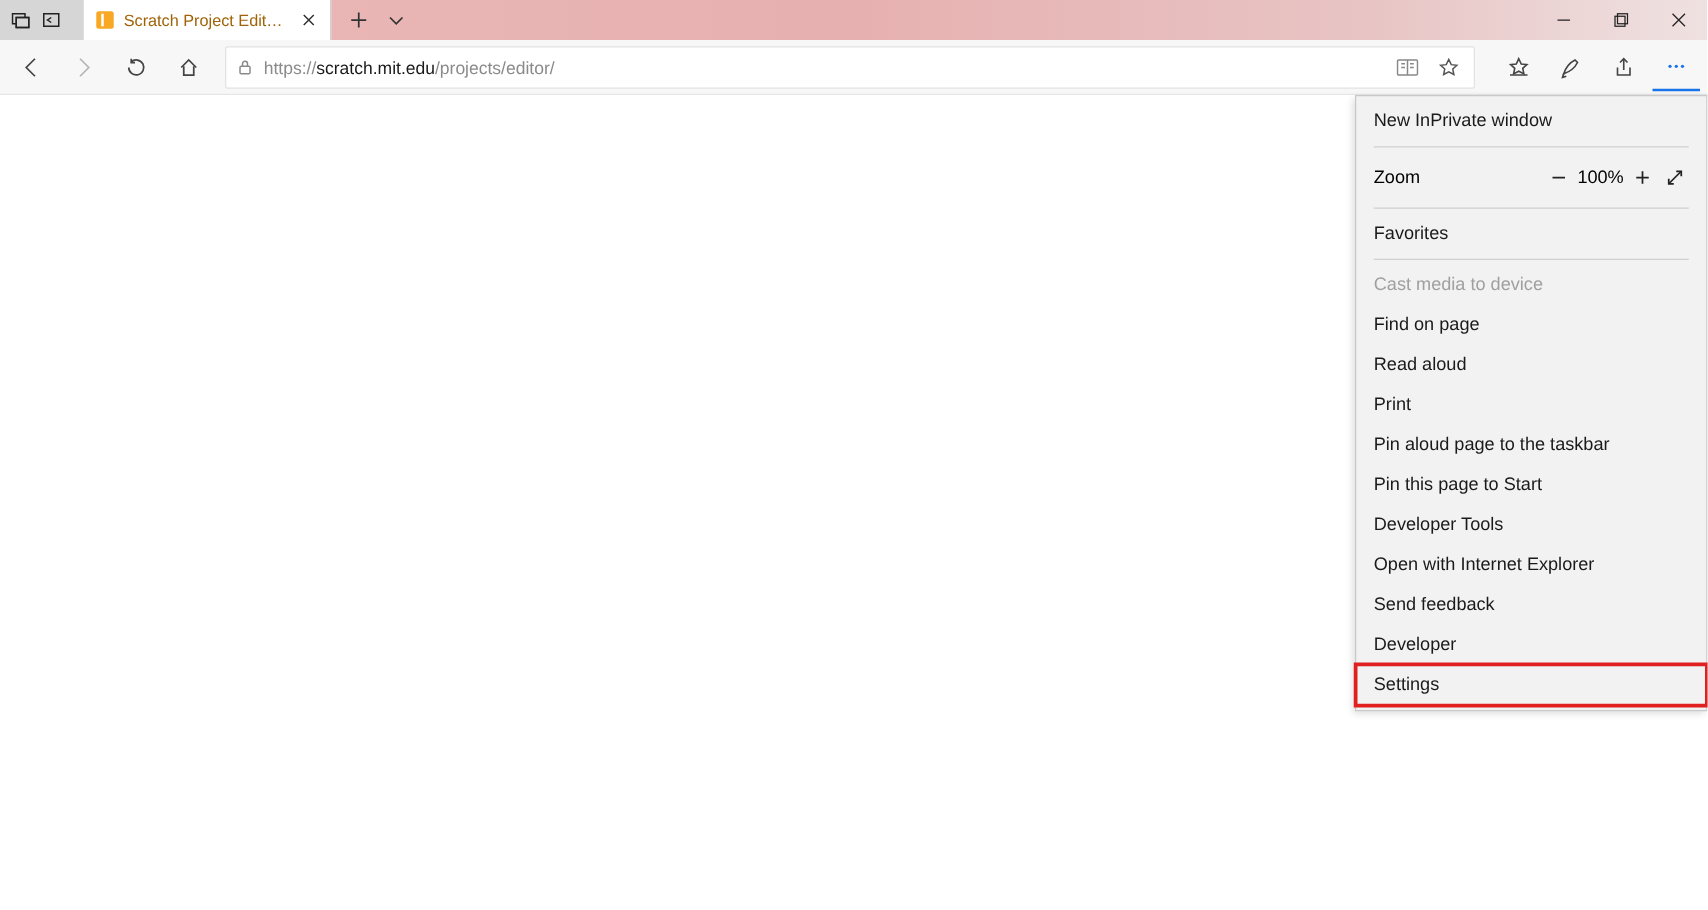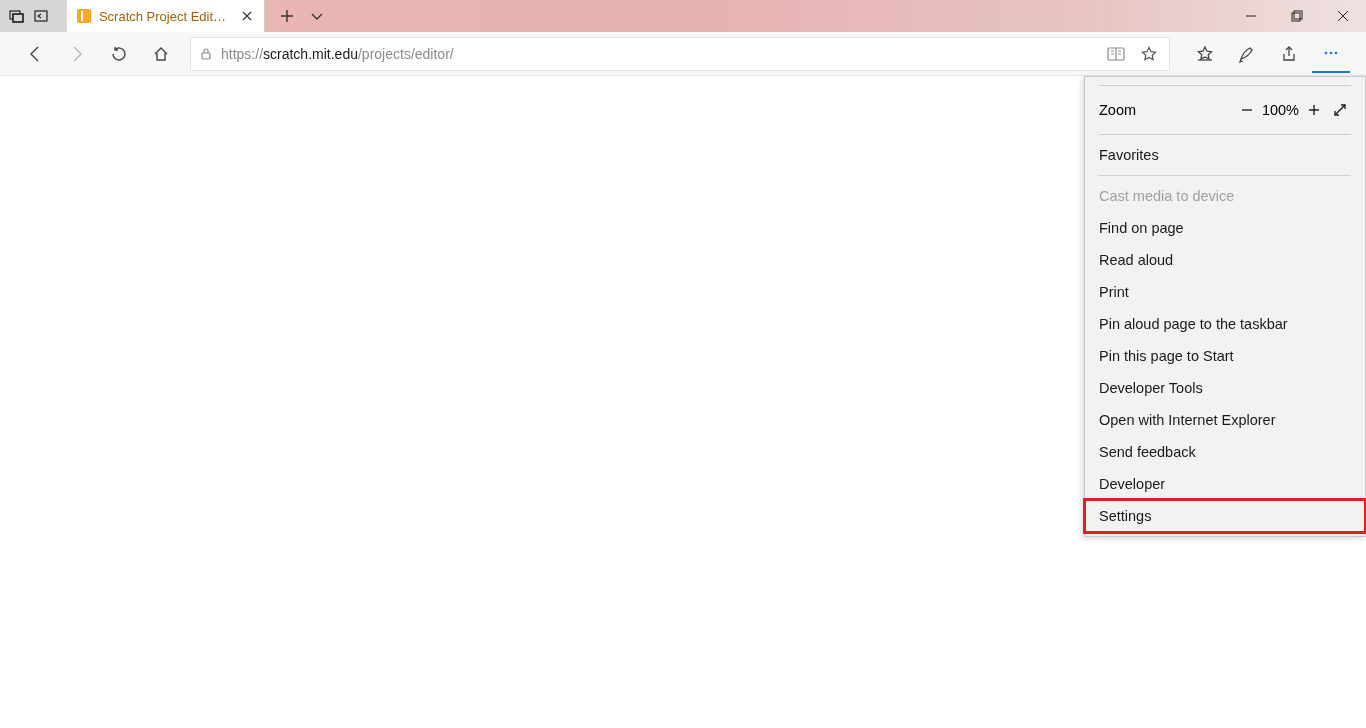--- a/index.html
+++ b/index.html
@@ -21,21 +21,21 @@
   .tab-title { flex:1 1 auto;  font-size:13px; color:#a16207; white-space:nowrap; overflow:hidden; text-overflow:ellipsis;}
   .tab-close { width:14px; height:14px; display:flex; align-items:center; justify-content:center; color:#333;}
   .tab-actions { display:flex; align-items:center; gap:14px; padding-left:14px;}
   .tab-actions .ticon { width:16px; height:16px; display:flex; align-items:center; justify-content:center; color:#333;}
   .titlebar-spacer{flex:1;}
   .window-controls{display:flex; align-items:center; height:100%;}
   .window-btn{width:46px; height:100%; display:flex; align-items:center; justify-content:center; color:#222;}
   
   
   .navbar{
-    height:44px; display:flex; align-items:center; background:#f7f7f7; border-bottom:1px solid #e6e6e6; padding:0 16px; gap:4px;
+    height:44px; display:flex; align-items:center; background:#f7f7f7; border-bottom:1px solid #e6e6e6; padding:0 6px; gap:4px;
   }
   .nav-btn{width:38px; height:38px; display:flex; align-items:center; justify-content:center; color:#444;}
   .nav-btn svg{stroke:#444;}
   .nav-btn.disabled svg{stroke:#b5b5b5;}
   .addr-wrap{
     flex:1; display:flex; align-items:center; background:#fff; height:34px; border:1px solid #e2e2e2; border-radius:2px;
     padding:0 8px; gap:8px; margin:0 6px;
   }
   .addr-lock{color:#8a8a8a; display:flex; align-items:center;}
   .addr-text{flex:1; font-size:14px; color:#8a8a8a; white-space:nowrap;}
@@ -205,20 +205,23 @@
           <circle cx="9" cy="9" r="1.3"></circle>
           <circle cx="14" cy="9" r="1.3"></circle>
       </svg>
     </div>
   </div>
 </div>
 
 <div class="content">
 
   <div class="menu">
+    <div class="menu-item">
+      <span>New InPrivate window</span>
+    </div>
     <div class="menu-sep"></div>
 
     <div class="zoom-row">
       <span class="zoom-label">Zoom</span>
       <span class="zoom-btn">
         <svg width="14" height="14" viewBox="0 0 14 14" stroke="#222" stroke-width="1.4">
             <path d="M2 7h10"></path>
           </svg>
       </span>
       <span class="zoom-val">100%</span>

